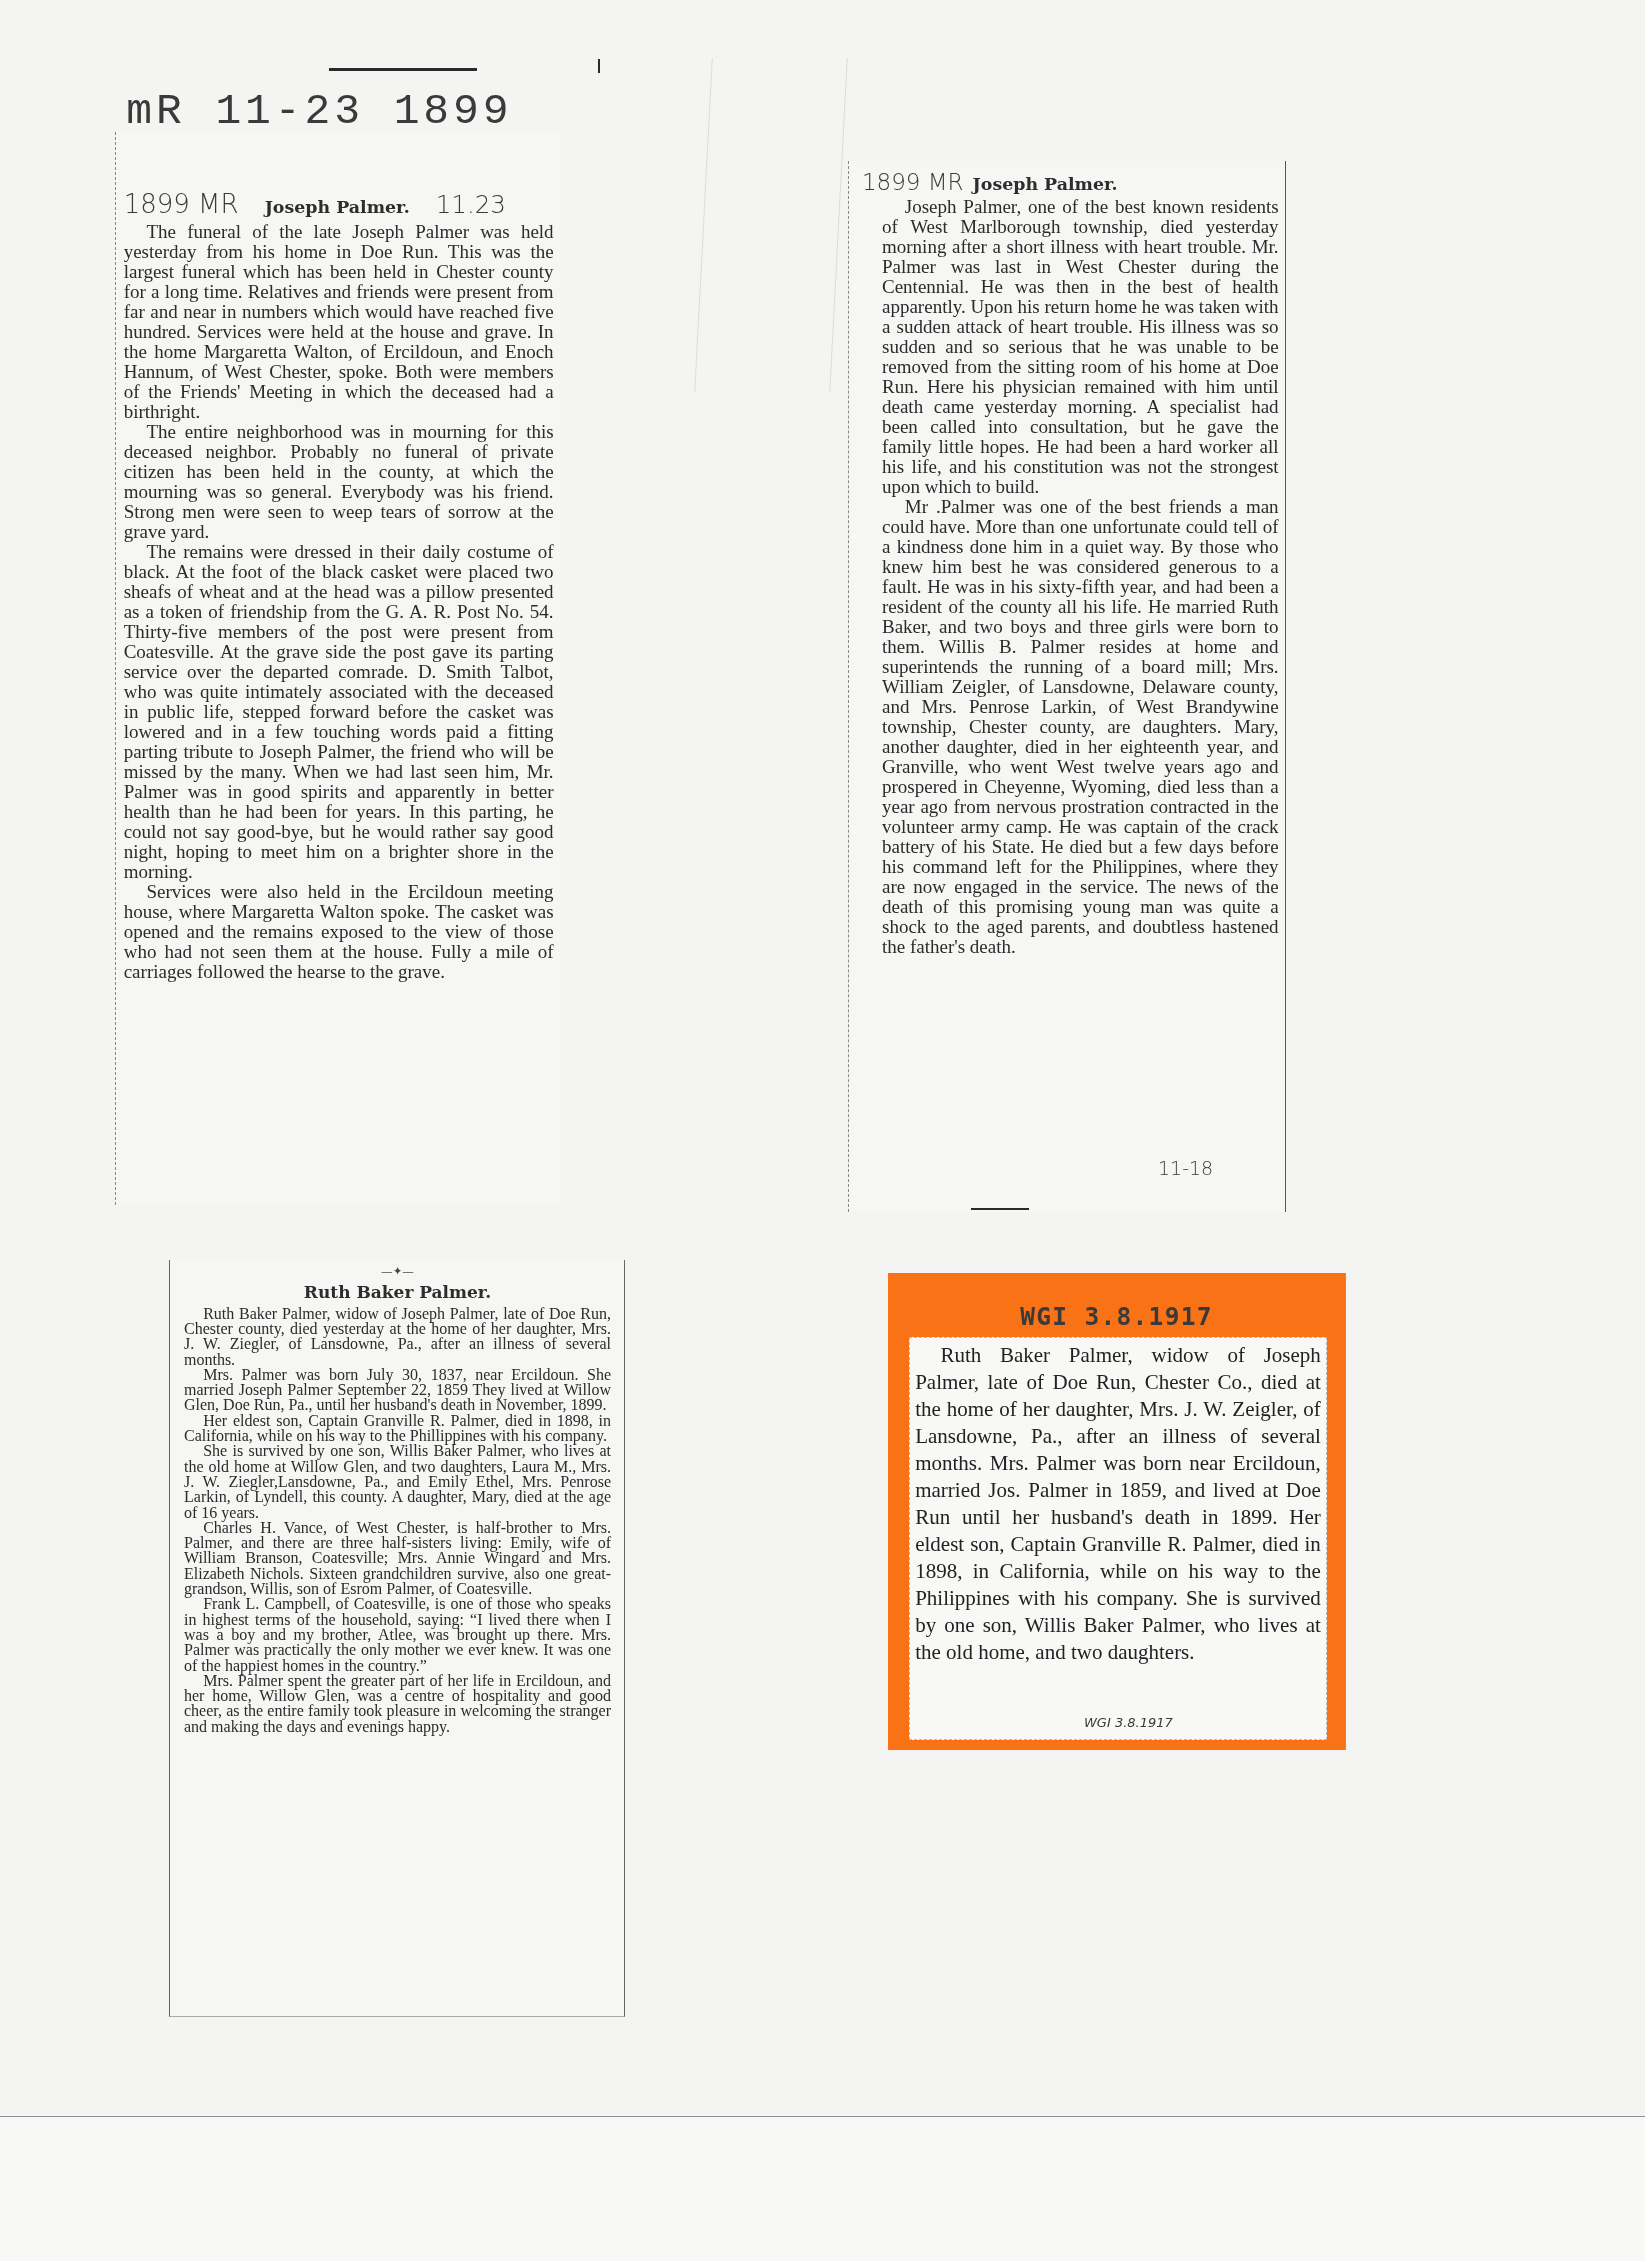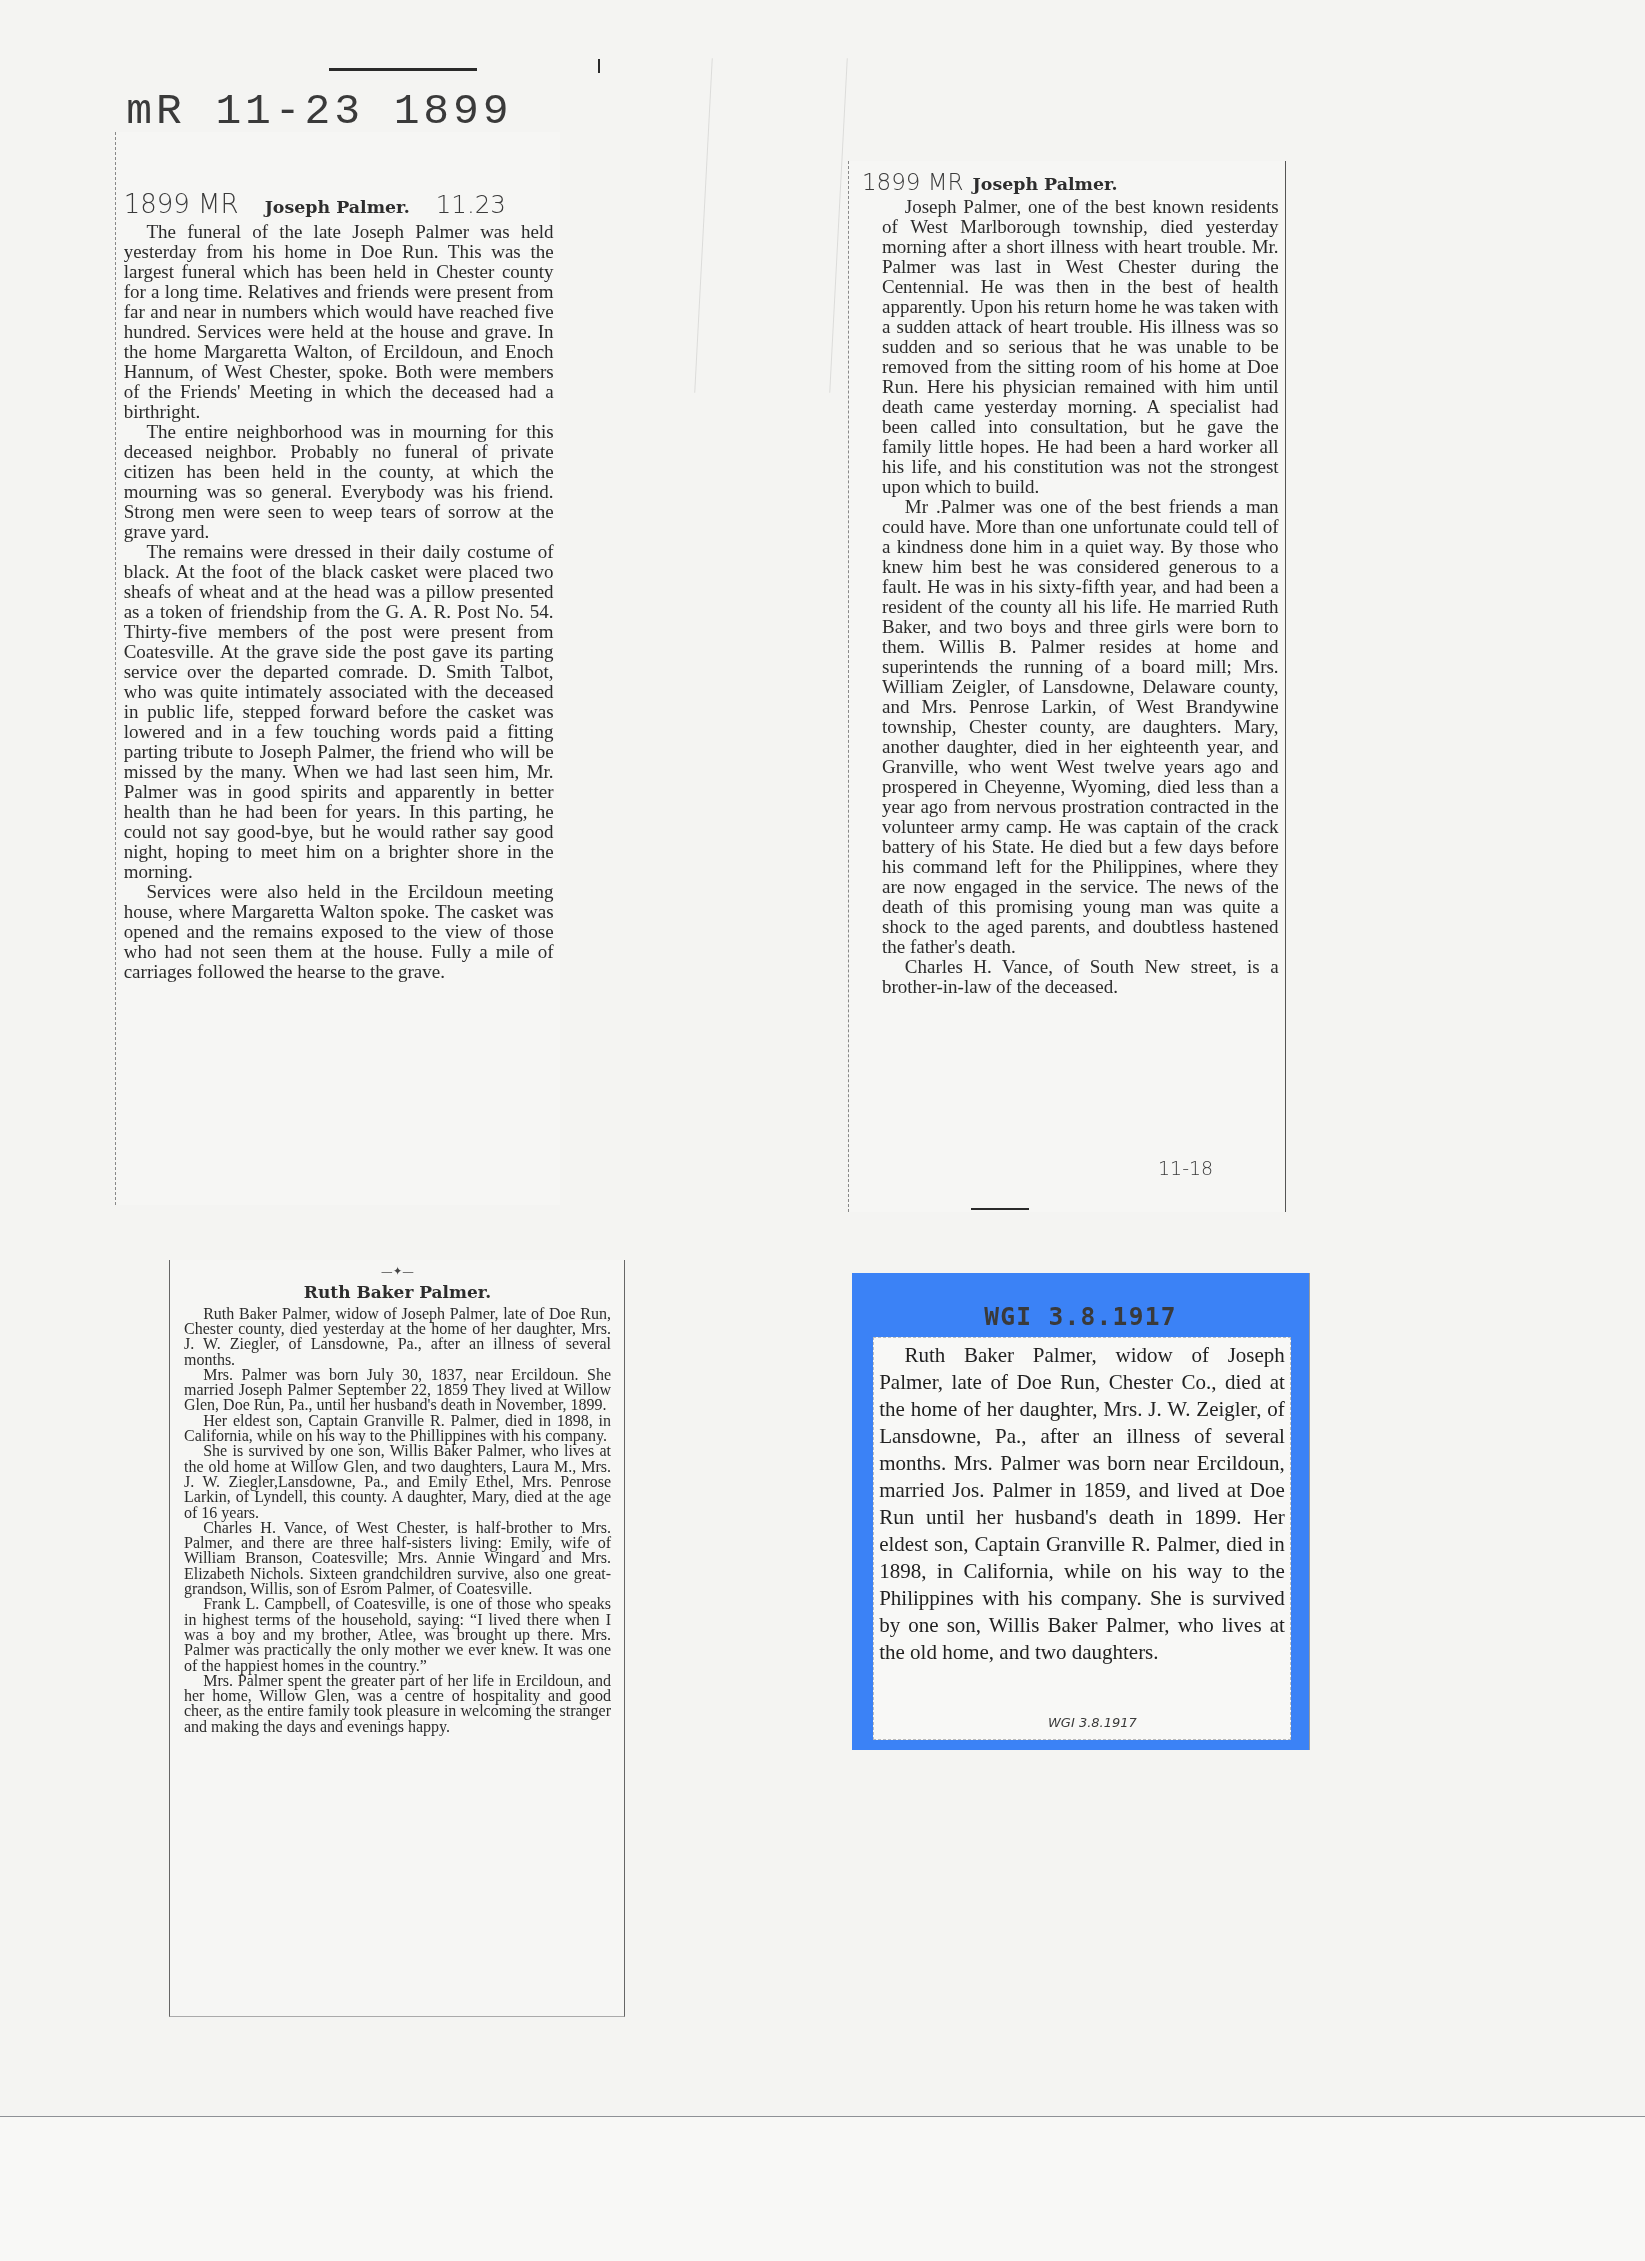--- a/index.html
+++ b/index.html
@@ -43,21 +43,21 @@
     #clip1 { left: 115px; top: 132px; width: 445px; height: 1073px; border-left: 1.3px dashed #888; padding: 18px 6.4px 0 7.7px; }
     #clip1 .headline-row { display: flex; align-items: baseline; gap: 26px; margin-bottom: 2.6px; }
     #clip1 .clip-text { font-size: 19px; line-height: 20px; }
     
     #clip2 { left: 848px; top: 161px; width: 438px; height: 1051px; border-left: 1.3px dashed #888; border-right: 1.3px solid #555; padding: 7.7px 6.4px 0 9px; }
     #clip2 .clip-text { font-size: 19px; line-height: 20px; margin-left: 24px; }
     
     #clip3 { left: 169px; top: 1260px; width: 456px; height: 757px; border-left: 1.9px double #666; border-right: 1.9px double #666; border-bottom: 1.3px solid #aaa; padding: 0 13px 0 14px; }
     #clip3 .clip-text { font-size: 16px; line-height: 15.3px; }
     
-    #clip4 { left: 852px; top: 1273px; width: 458px; height: 477px; background: #3b82f6; border-right: 0.6px solid #999; }
+    #clip4 { left: 888px; top: 1273px; width: 458px; height: 477px; background: #f97316; border-right: 0.6px solid #999; }
     #clip4 .inner { position: absolute; left: 21px; top: 64px; width: 418px; height: 403px; background: #f8f8f6; border: 0.6px dashed #bbb; padding: 3.9px 5.2px; box-sizing: border-box; }
     #clip4 .clip-text { font-size: 21px; line-height: 27px; color: #222; }
     #clip4 .stamp { position: absolute; left: 0; right: 0; top: 29px; text-align: center; font-family: "DejaVu Sans Mono", monospace; font-weight: bold; font-size: 24.5px; letter-spacing: 1.3px; color: #3a3a3a; }
   </style>
 </head>
 <body>
 
 <div class="sheet">
   <div class="fold-line" style="left:703px;top:58px;height:335px;transform:rotate(3deg);"></div>
   <div class="fold-line" style="left:838px;top:58px;height:335px;transform:rotate(3deg);"></div>
@@ -80,21 +80,20 @@
   </div>
 
   <div id="clip2" class="clipping">
     <div style="display:flex;align-items:baseline;gap:9px;margin-left:3.9px;">
       <span class="handwriting" style="position:static;font-size:23px;">1899 MR</span>
       <span class="headline" style="font-size:17.4px;">Joseph Palmer.</span>
     </div>
     <div class="clip-text" style="margin-top:2.6px;">
       <p>Joseph Palmer, one of the best known residents of West Marlborough township, died yesterday morning after a short illness with heart trouble. Mr. Palmer was last in West Chester during the Centennial. He was then in the best of health apparently. Upon his return home he was taken with a sudden attack of heart trouble. His illness was so sudden and so serious that he was unable to be removed from the sitting room of his home at Doe Run. Here his physician remained with him until death came yesterday morning. A specialist had been called into consultation, but he gave the family little hopes. He had been a hard worker all his life, and his constitution was not the strongest upon which to build.</p>
       <p>Mr .Palmer was one of the best friends a man could have. More than one unfortunate could tell of a kindness done him in a quiet way. By those who knew him best he was considered generous to a fault. He was in his sixty-fifth year, and had been a resident of the county all his life. He married Ruth Baker, and two boys and three girls were born to them. Willis B. Palmer resides at home and superintends the running of a board mill; Mrs. William Zeigler, of Lansdowne, Delaware county, and Mrs. Penrose Larkin, of West Brandywine township, Chester county, are daughters. Mary, another daughter, died in her eighteenth year, and Granville, who went West twelve years ago and prospered in Cheyenne, Wyoming, died less than a year ago from nervous prostration contracted in the volunteer army camp. He was captain of the crack battery of his State. He died but a few days before his command left for the Philippines, where they are now engaged in the service. The news of the death of this promising young man was quite a shock to the aged parents, and doubtless hastened the father's death.</p>
-      <p>Charles H. Vance, of South New street, is a brother-in-law of the deceased.</p>
     </div>
     <div class="handwriting" style="left:309px;top:996px;font-size:19px;">11-18</div>
     <div class="rule" style="left:122px;top:1047px;width:58px;height:1.9px;"></div>
   </div>
 
   <div id="clip3" class="clipping">
     <div class="ornament" style="font-size:11.6px;margin-top:3.9px;">—✦—</div>
     <div class="headline" style="font-size:17px;margin:3.9px 0 3.9px 0;">Ruth Baker Palmer.</div>
     <div class="clip-text">
       <p>Ruth Baker Palmer, widow of Joseph Palmer, late of Doe Run, Chester county, died yesterday at the home of her daughter, Mrs. J. W. Ziegler, of Lansdowne, Pa., after an illness of several months.</p>

